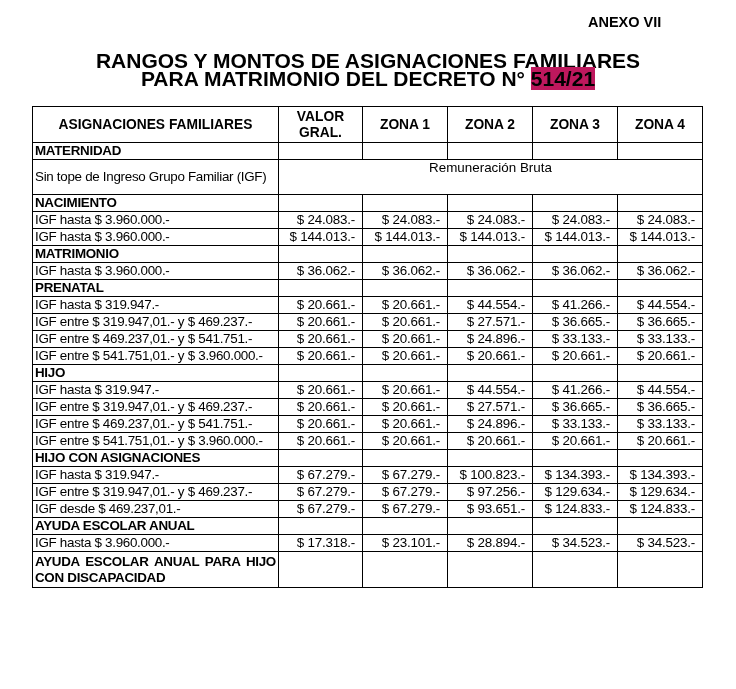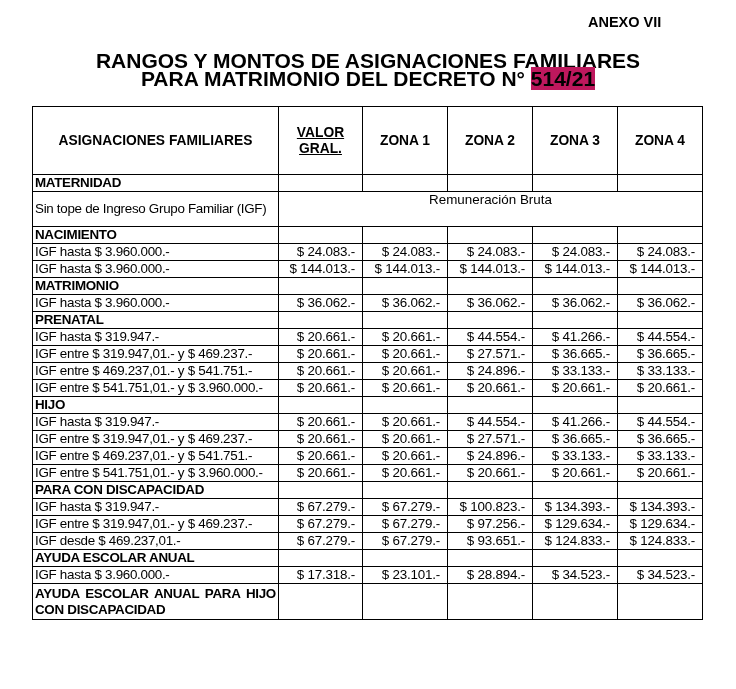--- a/index.html
+++ b/index.html
@@ -39,21 +39,21 @@
       <col class="c0">
       <col class="cv">
       <col class="cz">
       <col class="cz">
       <col class="cz">
       <col class="cz">
     </colgroup>
   <thead>
     <tr>
       <th>ASIGNACIONES FAMILIARES</th>
-      <th style="padding:16px 14px;text-decoration:underline;">VALOR GRAL.</th>
+      <th style="padding:0 14px;">VALOR GRAL.</th>
       <th>ZONA 1</th>
       <th>ZONA 2</th>
       <th>ZONA 3</th>
       <th>ZONA 4</th>
     </tr>
   </thead>
   <tbody id="tbody">
     <tr class="sec">
       <td class="lbl">MATERNIDAD</td>
       <td></td>
@@ -180,21 +180,21 @@
       </tr>
       <tr class="r">
         <td class="lbl">IGF entre $ 541.751,01.- y $ 3.960.000.-</td>
         <td class="num">$ 20.661.-</td>
         <td class="num">$ 20.661.-</td>
         <td class="num">$ 20.661.-</td>
         <td class="num">$ 20.661.-</td>
         <td class="num">$ 20.661.-</td>
       </tr>
       <tr class="sec">
-        <td class="lbl">PARA CON DISCAPACIDAD</td>
+        <td class="lbl">HIJO CON ASIGNACIONES</td>
         <td></td>
         <td></td>
         <td></td>
         <td></td>
         <td></td>
       </tr>
       <tr class="r">
         <td class="lbl">IGF hasta $ 319.947.-</td>
         <td class="num">$ 67.279.-</td>
         <td class="num">$ 67.279.-</td>

